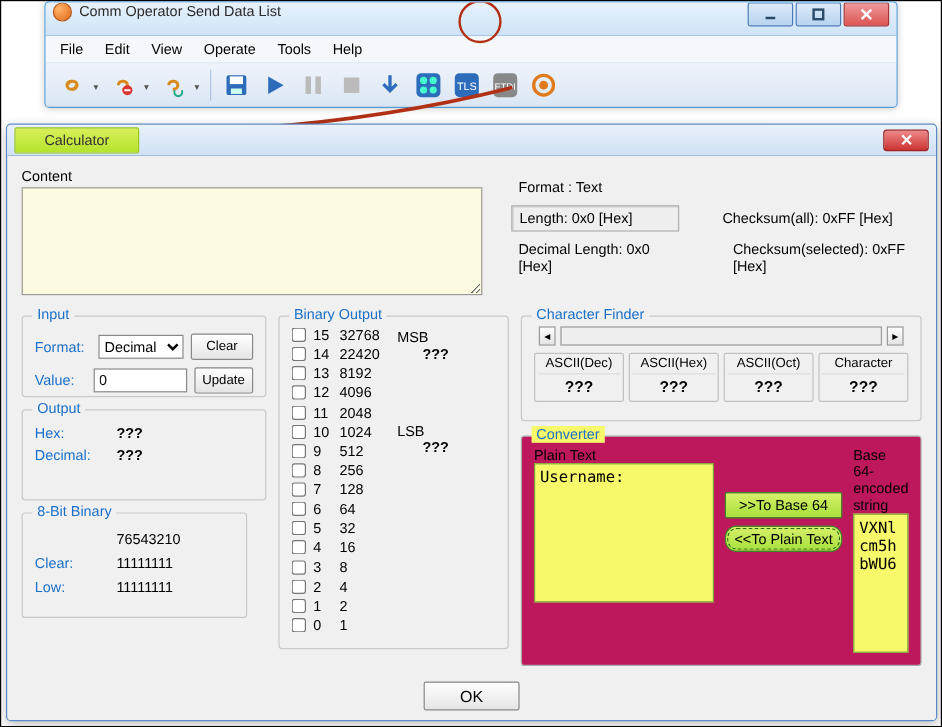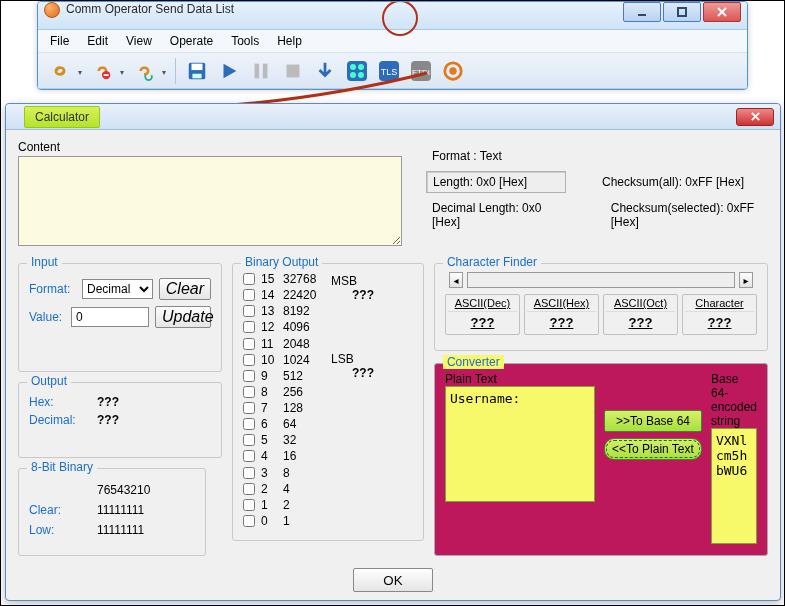--- a/index.html
+++ b/index.html
@@ -86,25 +86,25 @@
     box-shadow:0 3px 10px rgba(0,0,0,.25);
   }
   .calc-title{
     height:26px;
     background:linear-gradient(#eaf1fa,#d0e1f5);
     display:flex;align-items:center;
     border-bottom:1px solid #9fbddc;
     border-radius:4px 4px 0 0;
   }
   .calc-tab{
-    margin-left:18px;
+    margin-left:6px;
     background:linear-gradient(#d7f05a,#b5e32c);
     border:1px solid #99c61a;
     border-radius:2px;
-    padding:3px 10px;
+    padding:3px 24px;
     font-weight:400;color:#333;
   }
   .calc-close{
     margin-left:auto;margin-right:6px;
     width:38px;height:18px;border-radius:3px;
     background:linear-gradient(#e88,#c33);border:1px solid #922;
     display:flex;align-items:center;justify-content:center;
   }
   .calc-close svg{width:11px;height:11px;stroke:#fff;stroke-width:2;fill:none;}
   .calc-body{
@@ -124,24 +124,24 @@
     background:#fcfbe0;border:1px solid #999;
   }
   .format-col{flex:1;padding-top:6px;}
   .fmt-row{display:flex;gap:30px;margin:5px 0;align-items:center;}
   .fmt-cell{font-size:12px;padding:3px 6px;}
   .sunken{border:1px solid #b0b0b0;background:#eee;box-shadow:inset 1px 1px 0 #ccc;}
   
   .mid{display:flex;gap:10px;margin-top:14px;}
   .group{border:1px solid #c9c9c9;border-radius:3px;padding:8px 10px 10px;position:relative;}
   .group .legend{position:absolute;top:-9px;left:8px;background:#f0f0f0;padding:0 4px;color:#1a6fc9;font-size:12px;}
-  .input-group{width:204px;height:109px;}
+  .input-group{width:204px;height:68px;}
   .row{display:flex;align-items:center;gap:6px;margin:6px 0;}
   .sel{width:78px;height:20px;border:1px solid #888;background:#fff;font-size:12px;}
-  .btn{width:56px;height:22px;border:1px solid #888;background:linear-gradient(#fefefe,#e5e5e5);border-radius:2px;font-size:16px;font-style:italic;}
+  .btn{width:56px;height:22px;border:1px solid #888;background:linear-gradient(#fefefe,#e5e5e5);border-radius:2px;font-size:11px;}
   .txt{width:78px;height:20px;border:1px solid #888;padding:1px 4px;background:#fff;font-size:12px;}
   .blue-lbl{color:#1a6fc9;width:52px;display:inline-block;}
 
   .output-group{width:204px;height:76px;margin-top:10px;}
   .output-group .row{margin:4px 0;}
   .val{font-weight:700;}
 
   .binarylbl-group{width:188px;height:88px;margin-top:10px;}
 
   .binary-output{width:196px;}
@@ -149,21 +149,21 @@
   .bit-table input[type=checkbox]{margin:1px 0;width:12px;height:12px;}
   .bit-table div{line-height:15px;}
   .msb-col{width:64px;display:flex;flex-direction:column;gap:50px;padding-top:2px;font-size:12px;}
   .msb-col .q{font-weight:700;text-align:center;}
 
   .right-stack{flex:1;display:flex;flex-direction:column;gap:12px;}
   .char-finder{height:88px;padding-bottom:6px;}
   .slider-row{display:flex;align-items:center;gap:4px;padding:0 4px;}
   .slider-row .arrow{width:14px;height:16px;border:1px solid #999;background:linear-gradient(#fdfdfd,#e3e3e3);display:flex;align-items:center;justify-content:center;font-size:10px;}
   .slider-row .track{flex:1;height:16px;border:1px solid #999;background:#eee;}
-  .cf-cols{display:flex;gap:4px;margin-top:6px;text-decoration:underline;}
+  .cf-cols{display:flex;gap:4px;margin-top:6px;}
   .cf-col{flex:1;border:1px solid #c0c0c0;border-radius:2px;text-align:center;padding:2px 2px 4px;}
   .cf-col .hdr{font-size:11px;border-bottom:1px solid #ddd;padding-bottom:2px;}
   .cf-col .v{font-weight:700;padding-top:3px;font-size:13px;}
 
   .converter{flex:1;background:#be185d;border-color:#aaa;}
   .converter .legend{background:#f8f96a;}
   .conv-row{display:flex;gap:8px;align-items:flex-start;}
   .conv-col{display:flex;flex-direction:column;}
   .conv-col.left{width:150px;}
   .conv-col.mid{width:100px;gap:6px;align-items:center;justify-content:center;padding-top:24px;}

